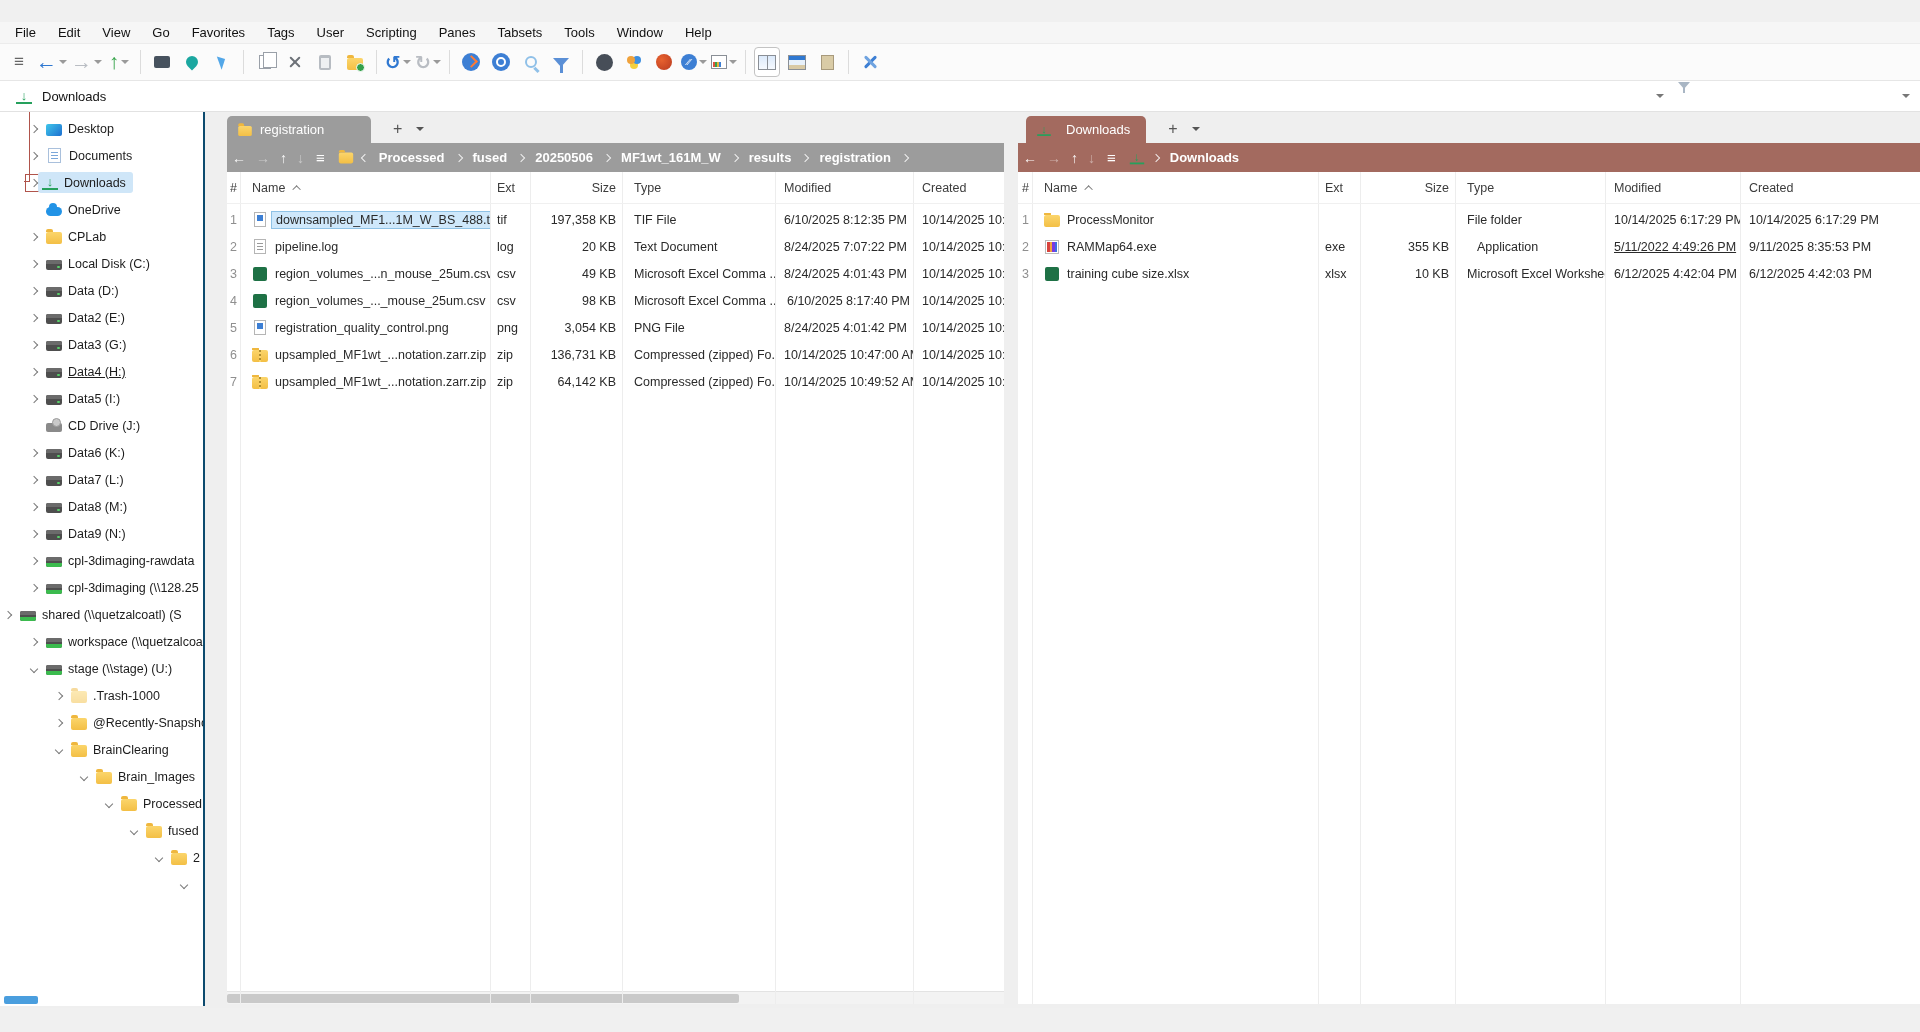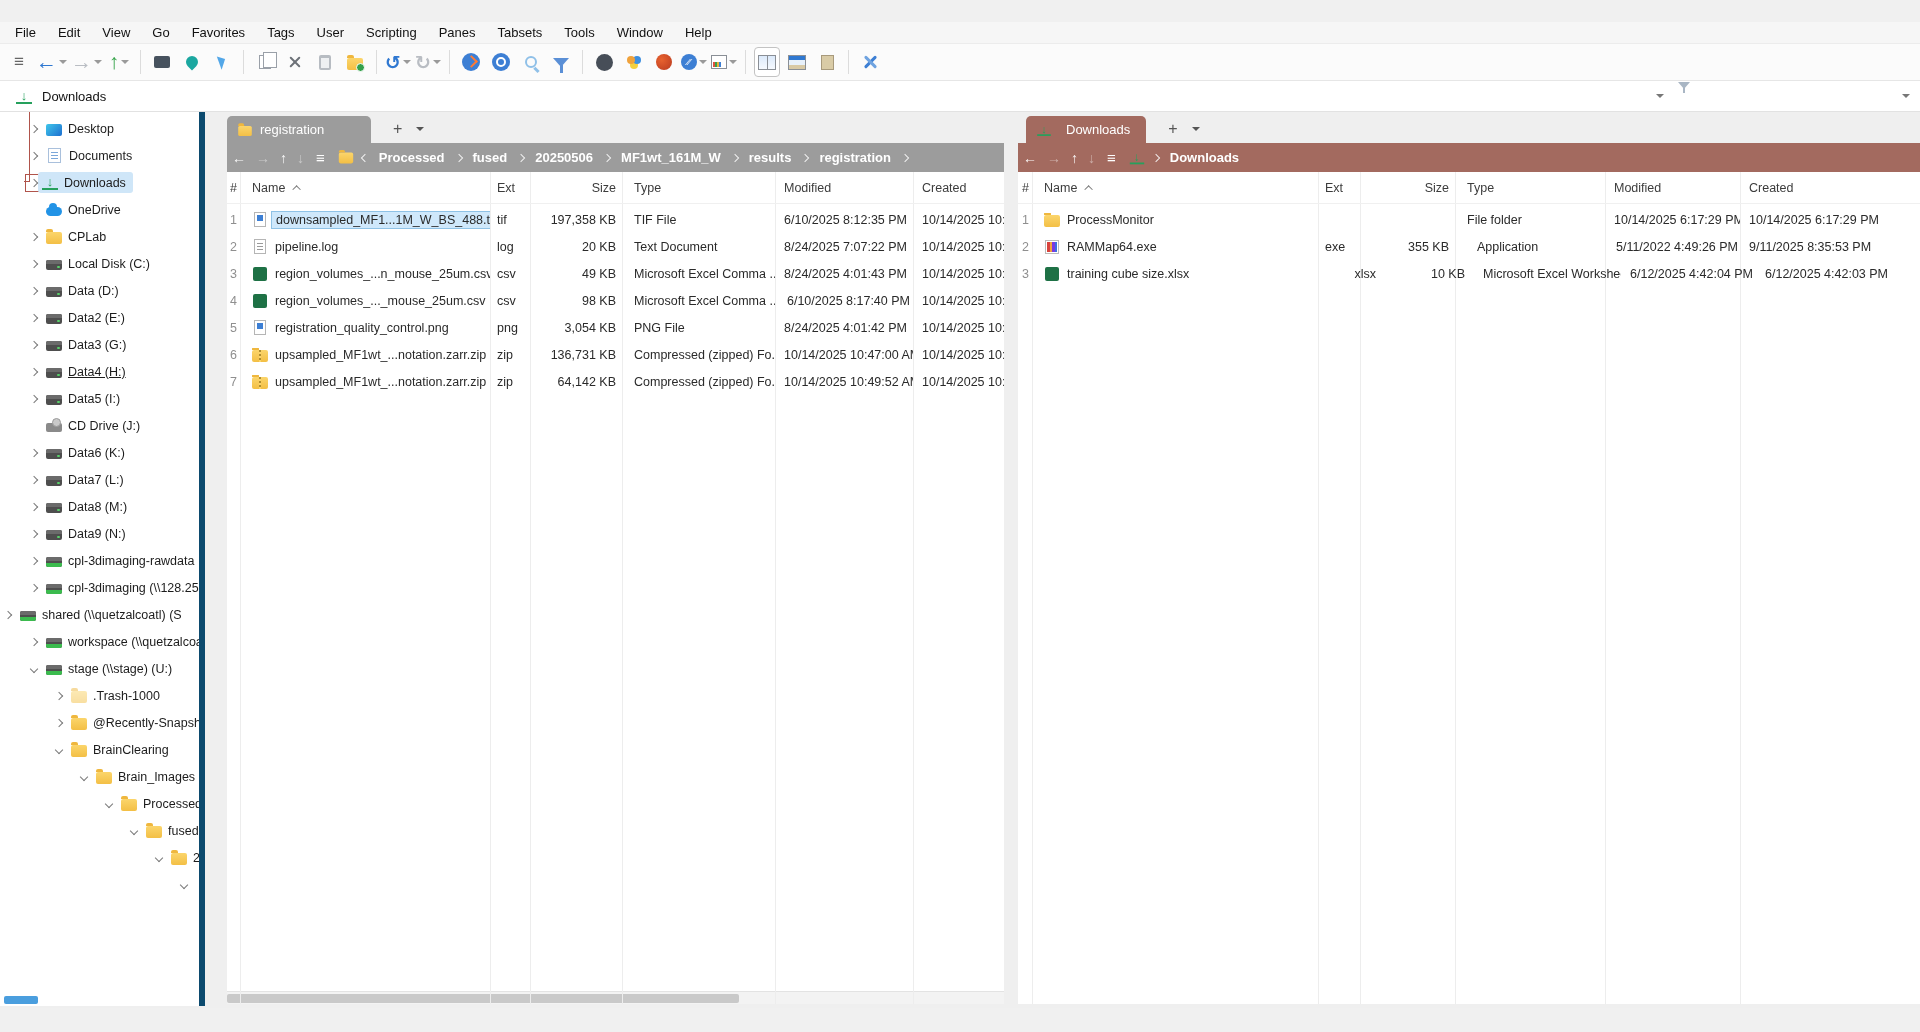--- a/index.html
+++ b/index.html
@@ -106,21 +106,21 @@
   .chev { width:6px; height:6px; border-right:1.6px solid #7a7a7a; border-bottom:1.6px solid #7a7a7a; display:inline-block; flex:none; }
   .chev.right { transform:rotate(-45deg); }
   .chev.down { transform:rotate(45deg); }
   .chev.left { transform:rotate(135deg); }
   .chev.white { border-color:rgba(255,255,255,.85); }
 
   
   .main { position:absolute; left:0; top:112px; width:1920px; height:896px; background:#efefef; }
 
   
-  .tree { position:absolute; left:0; top:0; width:205px; height:894px; background:#fff; border-right:6px solid #0c4a6e; overflow:hidden; padding-top:3px; }
+  .tree { position:absolute; left:0; top:0; width:205px; height:894px; background:#fff; border-right:2px solid #0c4a6e; overflow:hidden; padding-top:3px; }
   .tree-row { height:27px; display:flex; align-items:center; white-space:nowrap; }
   .tree-row .exp { width:16px; height:16px; display:flex; align-items:center; justify-content:center; flex:none; }
   .tree-row .exp.redbox { box-shadow:0 0 0 1px #b0544b; }
   .tree-row .tlabel { margin-left:6px; font-size:12.5px; color:#1c1c1c; }
   .tree-row .tsel { display:flex; align-items:center; background:#cfe6f8; border-radius:3px; padding:3px 7px 3px 4px; margin-left:-4px; }
   .tree-row .tsel .tlabel { margin-left:6px; }
   .tree-row .iconwrap { margin-left:4px; display:flex; align-items:center; }
   .guide-vline { position:absolute; left:29px; top:-8px; width:1px; height:77px; background:#b0544b; z-index:5; }
   .guide-hline { position:absolute; left:24px; top:69px; width:6px; height:1px; background:#b0544b; z-index:5; }
   .tree-hscroll { position:absolute; left:4px; bottom:2px; width:34px; height:8px; background:#4a9ede; border-radius:2px; }
@@ -799,32 +799,32 @@
               <span class="fcell num" style="width: 14px; text-align: right; padding-left: 0px; padding-right: 3px;">2</span>
               <span class="fcell" style="width: 286px; text-align: left; padding-left: 0px; padding-right: 0px;">
                 <span class="fname-wrap" style="padding-left: 12px;">
                   <span class="ic ic-exe"></span>
                   <span class="fname">RAMMap64.exe</span>
                 </span>
               </span>
               <span class="fcell" style="width: 42px; text-align: left; padding-left: 7px; padding-right: 0px;">exe</span>
               <span class="fcell" style="width: 95px; text-align: right; padding-left: 0px; padding-right: 6px;">355 KB</span>
               <span class="fcell" style="width: 150px; text-align: left; padding-left: 22px; padding-right: 0px;">Application</span>
-              <span class="fcell" style="width: 135px; text-align: center; padding-left: 9px; padding-right: 0px;">5/11/2022 4:49:26 PM</span>
+              <span class="fcell" style="width: 135px; text-align: left; padding-left: 9px; padding-right: 0px; text-decoration: underline;">5/11/2022 4:49:26 PM</span>
               <span class="fcell" style="width: 180px; text-align: left; padding-left: 9px; padding-right: 0px;">9/11/2025 8:35:53 PM</span>
             </div>
             <div class="frow">
               <span class="fcell num" style="width: 14px; text-align: right; padding-left: 0px; padding-right: 3px;">3</span>
               <span class="fcell" style="width: 286px; text-align: left; padding-left: 0px; padding-right: 0px;">
                 <span class="fname-wrap" style="padding-left: 12px;">
                   <span class="ic ic-excel"></span>
                   <span class="fname">training cube size.xlsx</span>
                 </span>
               </span>
-              <span class="fcell" style="width: 42px; text-align: right; padding-left: 7px; padding-right: 0px; margin-left: 16px;">xlsx</span>
+              <span class="fcell" style="width: 42px; text-align: left; padding-left: 7px; padding-right: 0px;">xlsx</span>
               <span class="fcell" style="width: 95px; text-align: right; padding-left: 0px; padding-right: 6px;">10 KB</span>
               <span class="fcell" style="width: 150px; text-align: left; padding-left: 12px; padding-right: 0px;">Microsoft Excel Worksheet</span>
               <span class="fcell" style="width: 135px; text-align: left; padding-left: 9px; padding-right: 0px;">6/12/2025 4:42:04 PM</span>
               <span class="fcell" style="width: 180px; text-align: left; padding-left: 9px; padding-right: 0px;">6/12/2025 4:42:03 PM</span>
             </div>
           </div>
         </div>
     </div>
   </div>
 

